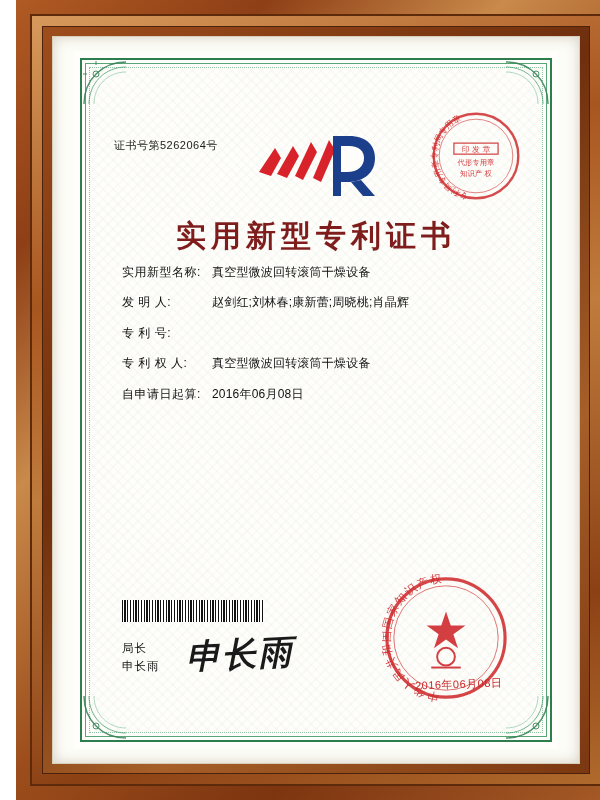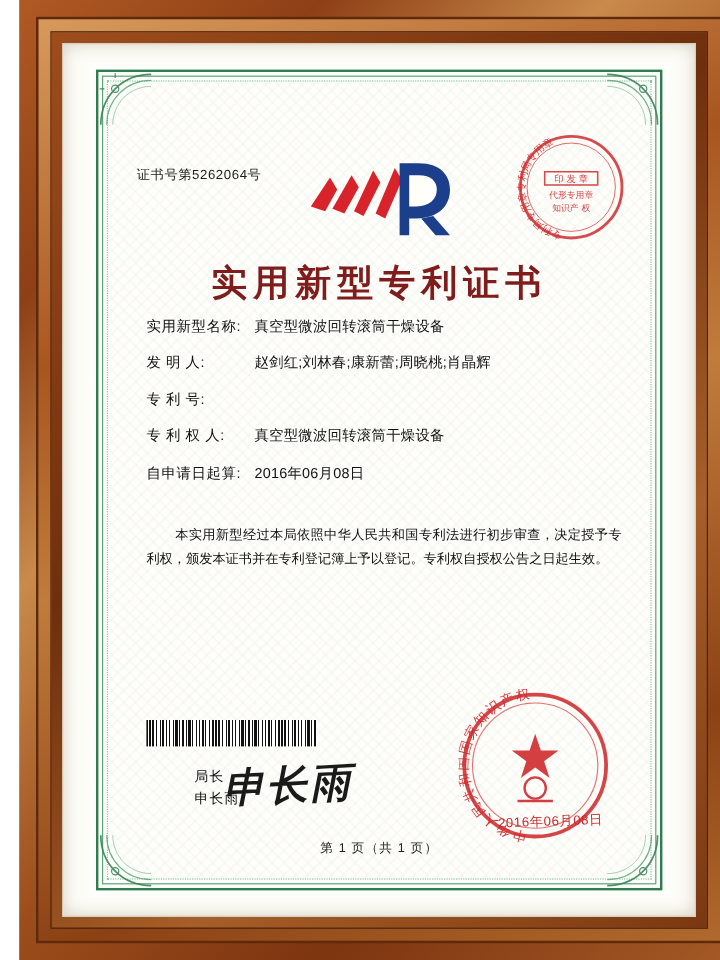--- a/index.html
+++ b/index.html
@@ -187,21 +187,20 @@
 
   
   .sig-label {
     position: absolute;
     left: 48px;
     top: 588px;
     font-size: 11.5px;
     line-height: 1.55;
     color: #111;
     letter-spacing: 1px;
-    margin-left: 40px;
   }
   .sig-script {
     position: absolute;
     left: 112px;
     top: 580px;
     font-family: "DejaVu Serif", serif;
     font-size: 34px;
     font-weight: bold;
     font-style: italic;
     color: #1a1a1a;
@@ -330,21 +329,20 @@
           <span class="line2">真空型微波回转滚筒干燥设备</span>
         </div>
       </div>
       <div class="field-row">
         <div class="field-label">自申请日起算:</div>
         <div class="field-value">2016年06月08日</div>
       </div>
     </div>
 
     <div class="body-text">
-      <p>本实用新型经过本局依照中华人民共和国专利法进行初步审查，决定授予专利权，颁发本证书并在专利登记簿上予以登记。专利权自授权公告之日起生效。</p>
     </div>
 
     <div class="barcode"></div>
 
     <div class="sig-label">
       <div>局长</div>
       <div>申长雨</div>
     </div>
     <div class="sig-script">申长雨</div>
 
@@ -356,16 +354,15 @@
         <textPath href="#seal-bottom-arc" startOffset="4%">中华人民共和国国家知识产权局</textPath>
       </text>
       <g opacity="0.9">
         <path d="M65 38 L69.8 52.2 L84.8 52.2 L72.5 61.3 L77.2 75.5 L65 66.6 L52.8 75.5 L57.5 61.3 L45.2 52.2 L60.2 52.2 Z" fill="#cf2b2e"></path>
         <circle cx="65" cy="84" r="9" fill="none" stroke="#cf2b2e" stroke-width="2"></circle>
         <path d="M50 95 L80 95" stroke="#cf2b2e" stroke-width="2"></path>
       </g>
     </svg>
     <div class="seal-date">2016年06月08日</div>
 
-    <div class="page-number">第 1 页（共 1 页）</div>
 
   </div>
 </div>
 
 </body></html>

